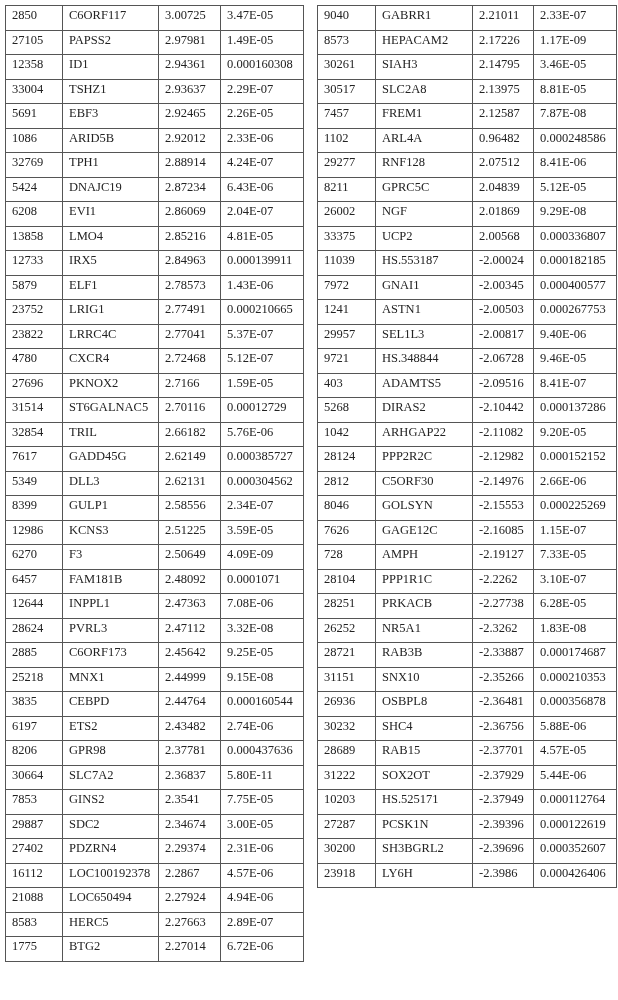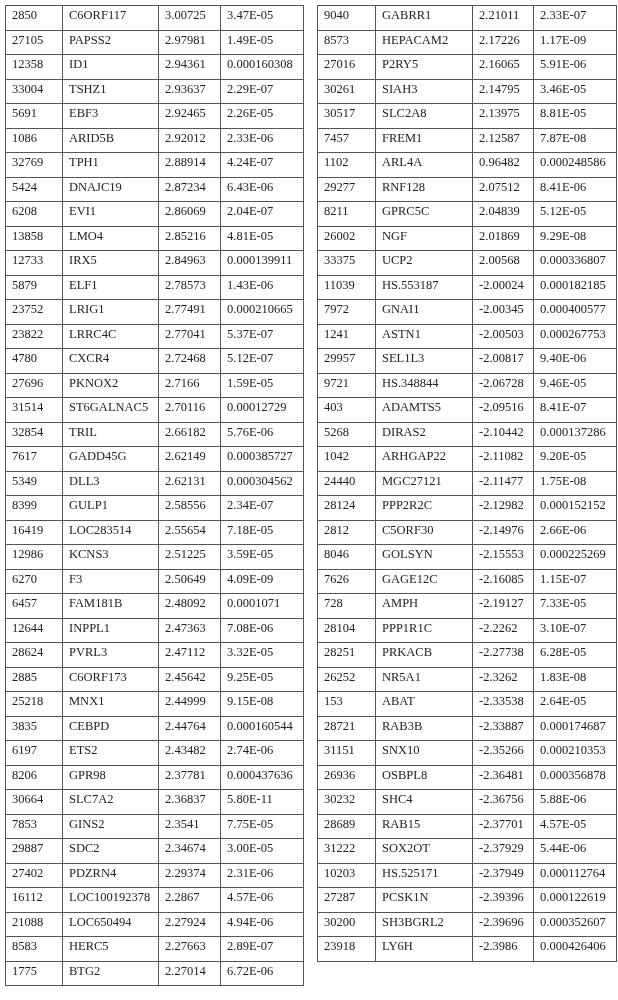--- a/index.html
+++ b/index.html
@@ -146,26 +146,20 @@
         <td>2.62131</td>
         <td>0.000304562</td>
       </tr>
       <tr>
         <td>8399</td>
         <td>GULP1</td>
         <td>2.58556</td>
         <td>2.34E-07</td>
       </tr>
       <tr>
-        <td>16419</td>
-        <td>LOC283514</td>
-        <td>2.55654</td>
-        <td>7.18E-05</td>
-      </tr>
-      <tr>
         <td>12986</td>
         <td>KCNS3</td>
         <td>2.51225</td>
         <td>3.59E-05</td>
       </tr>
       <tr>
         <td>6270</td>
         <td>F3</td>
         <td>2.50649</td>
         <td>4.09E-09</td>
@@ -179,21 +173,21 @@
       <tr>
         <td>12644</td>
         <td>INPPL1</td>
         <td>2.47363</td>
         <td>7.08E-06</td>
       </tr>
       <tr>
         <td>28624</td>
         <td>PVRL3</td>
         <td>2.47112</td>
-        <td>3.32E-05</td>
+        <td>3.32E-08</td>
       </tr>
       <tr>
         <td>2885</td>
         <td>C6ORF173</td>
         <td>2.45642</td>
         <td>9.25E-05</td>
       </tr>
       <tr>
         <td>25218</td>
         <td>MNX1</td>
@@ -283,26 +277,20 @@
         <td>2.21011</td>
         <td>2.33E-07</td>
       </tr>
       <tr>
         <td>8573</td>
         <td>HEPACAM2</td>
         <td>2.17226</td>
         <td>1.17E-09</td>
       </tr>
       <tr>
-        <td>27016</td>
-        <td>P2RY5</td>
-        <td>2.16065</td>
-        <td>5.91E-06</td>
-      </tr>
-      <tr>
         <td>30261</td>
         <td>SIAH3</td>
         <td>2.14795</td>
         <td>3.46E-05</td>
       </tr>
       <tr>
         <td>30517</td>
         <td>SLC2A8</td>
         <td>2.13975</td>
         <td>8.81E-05</td>
@@ -385,26 +373,20 @@
         <td>-2.10442</td>
         <td>0.000137286</td>
       </tr>
       <tr>
         <td>1042</td>
         <td>ARHGAP22</td>
         <td>-2.11082</td>
         <td>9.20E-05</td>
       </tr>
       <tr>
-        <td>24440</td>
-        <td>MGC27121</td>
-        <td>-2.11477</td>
-        <td>1.75E-08</td>
-      </tr>
-      <tr>
         <td>28124</td>
         <td>PPP2R2C</td>
         <td>-2.12982</td>
         <td>0.000152152</td>
       </tr>
       <tr>
         <td>2812</td>
         <td>C5ORF30</td>
         <td>-2.14976</td>
         <td>2.66E-06</td>
@@ -439,26 +421,20 @@
         <td>-2.27738</td>
         <td>6.28E-05</td>
       </tr>
       <tr>
         <td>26252</td>
         <td>NR5A1</td>
         <td>-2.3262</td>
         <td>1.83E-08</td>
       </tr>
       <tr>
-        <td>153</td>
-        <td>ABAT</td>
-        <td>-2.33538</td>
-        <td>2.64E-05</td>
-      </tr>
-      <tr>
         <td>28721</td>
         <td>RAB3B</td>
         <td>-2.33887</td>
         <td>0.000174687</td>
       </tr>
       <tr>
         <td>31151</td>
         <td>SNX10</td>
         <td>-2.35266</td>
         <td>0.000210353</td>

